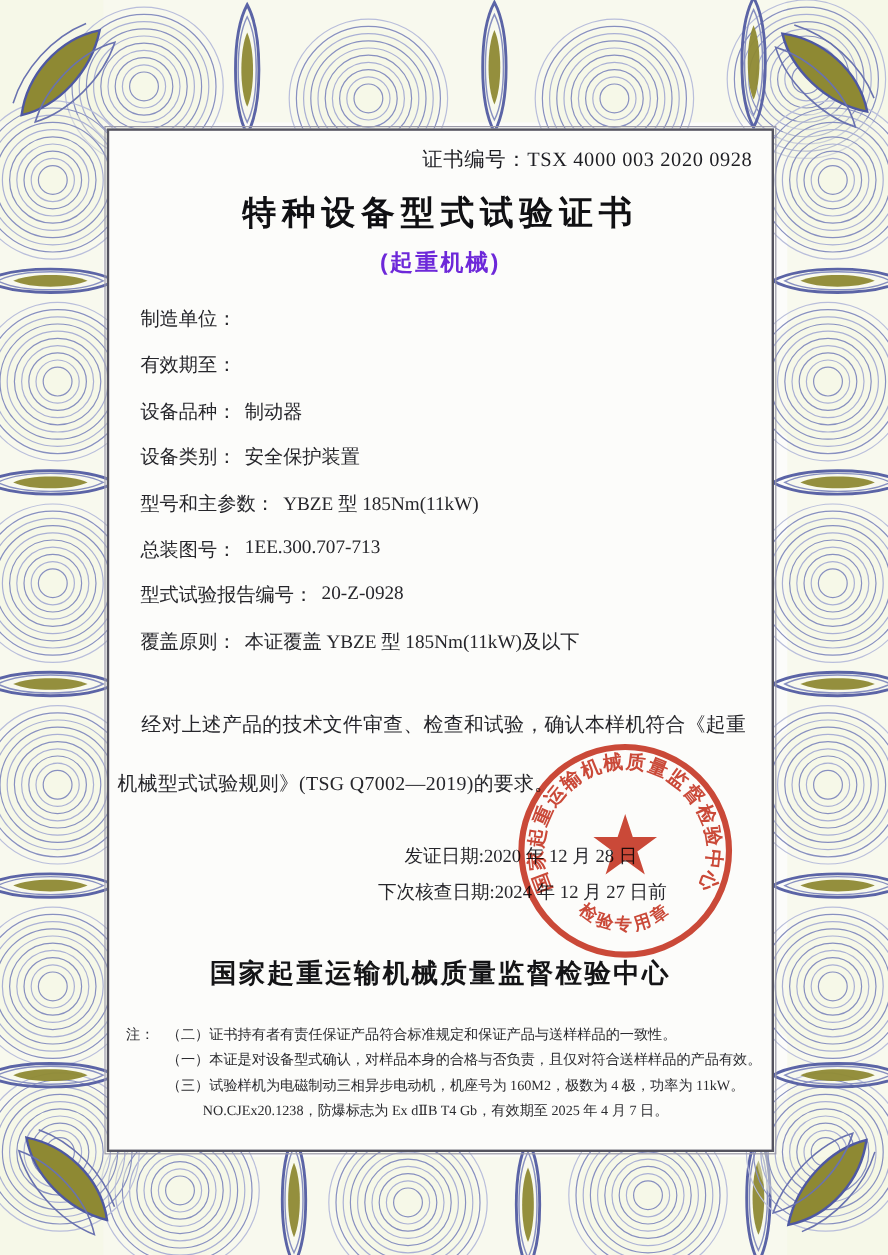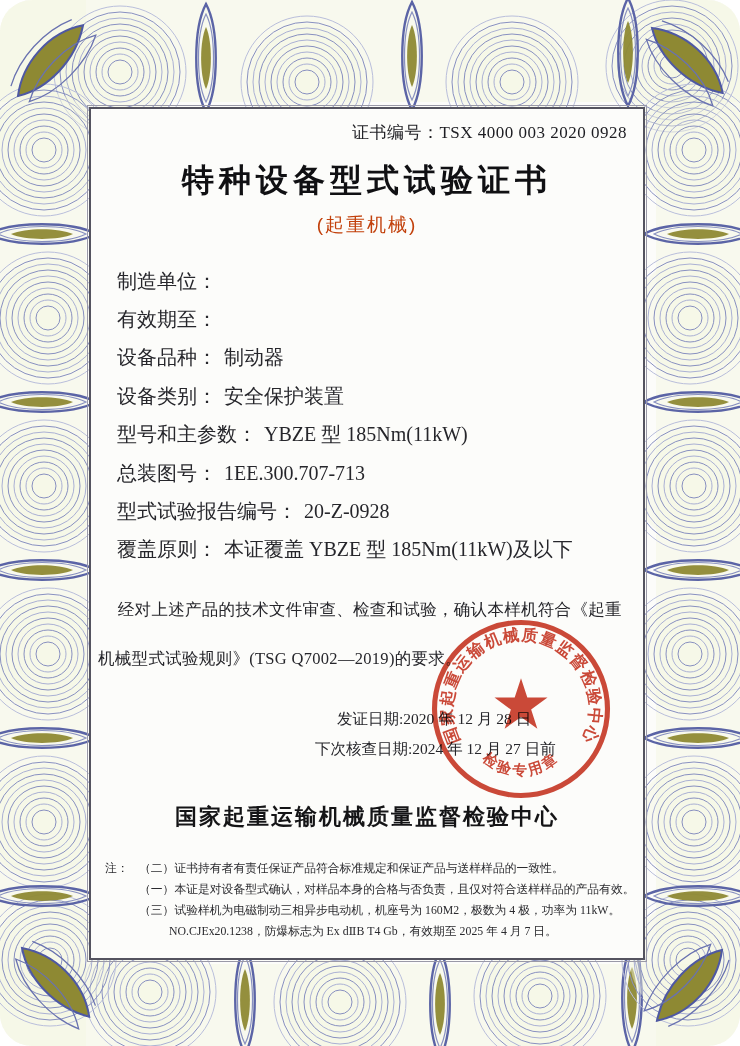--- a/index.html
+++ b/index.html
@@ -2,21 +2,21 @@
 <html><head>
 <meta charset="utf-8">
 <style>
   html,body { margin:0; padding:0; }
   body {
     width:740px; height:1046px; overflow:hidden;
     background:#ffffff;
     font-family:"Liberation Serif","DejaVu Serif",serif;
     color:#26262b;
   }
-  .page { position:relative; width:740px; height:1046px; background:#fcfcfa; overflow:hidden;border-radius:32px; }
+  .page { position:relative; width:740px; height:1046px; background:#fcfcfa; overflow:hidden; }
 
   
   .border-art { position:absolute; left:0; top:0; width:740px; height:1046px; }
   .rg1 { fill:none; stroke:#8890c0; stroke-width:1; }
   .rg2 { fill:none; stroke:#aab0d4; stroke-width:1; }
   .rg3 { fill:none; stroke:#b9bedb; stroke-width:1; }
   .podOuter { fill:none; stroke:#5b64a6; stroke-width:2.4; }
   .podMid   { fill:none; stroke:#8890c0; stroke-width:1.2; }
   .podFill  { fill:#8e8933; opacity:.95; }
   .leafFill { fill:#8e8933; stroke:#4e58a3; stroke-width:2; }
@@ -32,29 +32,29 @@
     outline-offset:1px;
     box-sizing:border-box;
   }
   .cert-no {
     margin-top:12px; text-align:right; padding-right:16px;
     font-size:17px; letter-spacing:.5px; color:#1d1d22;
   }
   .title {
     margin-top:15px; text-align:center;
     font-family:"Liberation Sans","DejaVu Sans",sans-serif;
-    font-weight:bold; font-size:32px; letter-spacing:5px; color:#101013;
+    font-weight:bold; font-size:28px; letter-spacing:5px; color:#101013;
   }
   .subtitle {
     margin-top:9px; text-align:center;
     font-family:"Liberation Sans","DejaVu Sans",sans-serif;
-    font-weight:normal; font-size:19px; letter-spacing:2px; color:#c2410c;
+    font-weight:bold; font-size:19px; letter-spacing:2px; color:#6d28d9;
   }
   .fields { margin:24px 0 0 26px; }
-  .field-row { height:38.4px; display:flex; align-items:center; font-size:20px; }
+  .field-row { height:38.4px; display:flex; font-size:16px; }
   .fvalue { margin-left:7px; }
   .statement {
     margin:16px 8px 0 7px; font-size:16.5px; line-height:49px;
     text-indent:1.2em; letter-spacing:.3px;
   }
   .dates { margin-top:26px; padding-left:224px; font-size:15.5px; }
   .date-issue { padding-left:22px; margin-bottom:9px; }
   .issuer {
     margin-top:42px; text-align:center;
     font-family:"Liberation Sans","DejaVu Sans",sans-serif;

